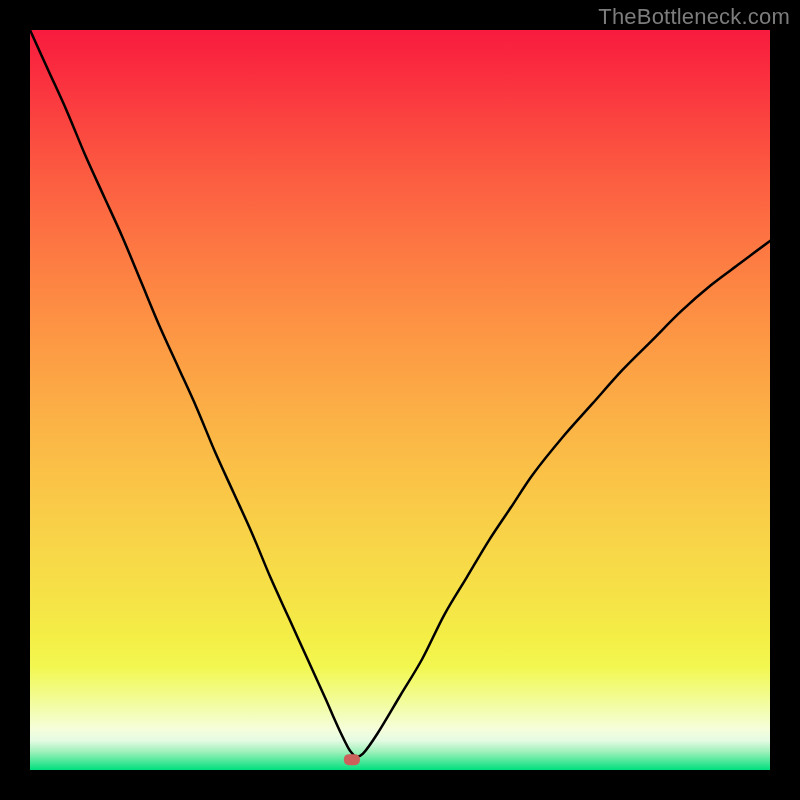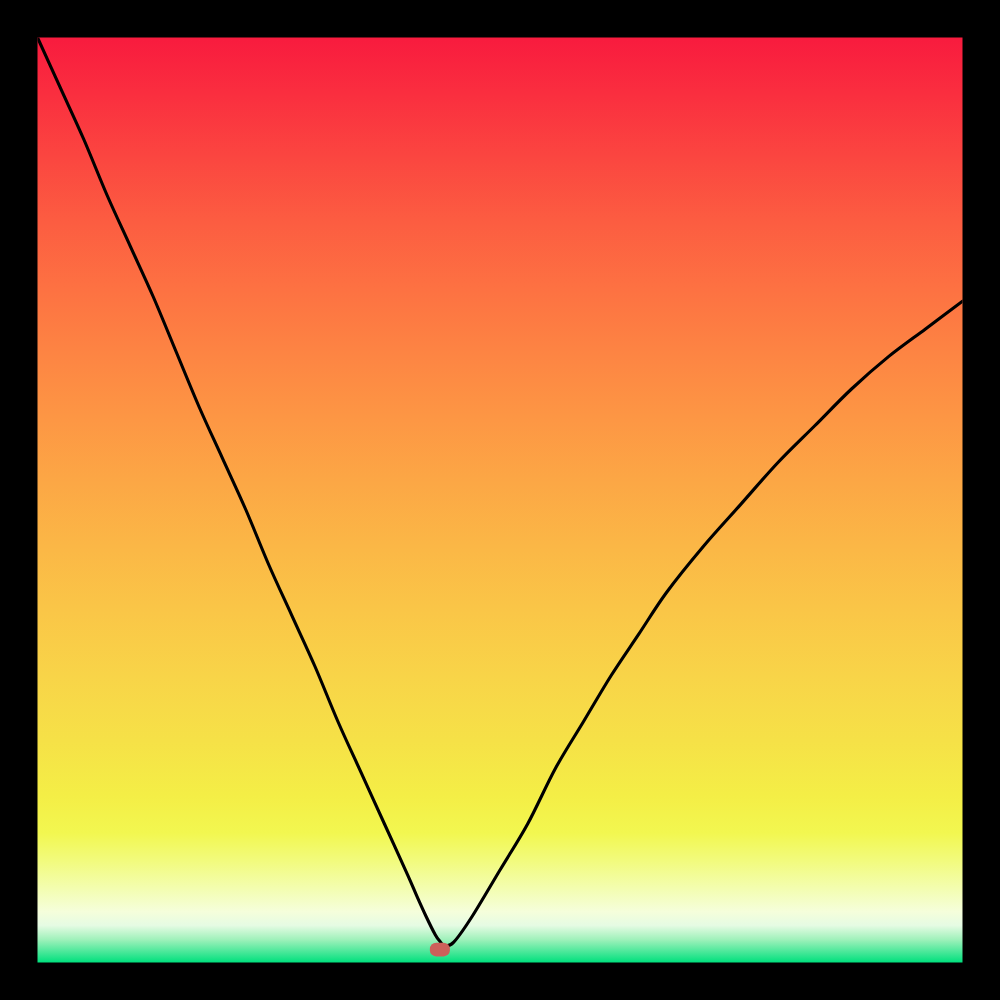--- a/index.html
+++ b/index.html
@@ -84,13 +84,14 @@
 
   <div class="plot-area">
     <div class="gradient"></div>
 
     <svg class="curve-svg" viewBox="0 0 740 740" preserveAspectRatio="none">
       <path id="curve-path" class="curve-path" d="M 0 0 C 2.96 6.512000000000008 12.58 27.676000000000048 18.5 40.700000000000045 C 24.42 53.724000000000046 31.08 67.78399999999998 37 81.39999999999998 C 42.92 95.01599999999998 49.58 112.18400000000007 55.5 125.80000000000007 C 61.42 139.41600000000008 68.08 153.476 74 166.5 C 79.92 179.524 86.58 193.58400000000006 92.5 207.20000000000005 C 98.42 220.81600000000003 105.08 237.39199999999997 111 251.59999999999997 C 116.92 265.80799999999994 123.58 282.384 129.5 296 C 135.42 309.616 142.08 323.676 148 336.7 C 153.92 349.724 160.58 363.78400000000005 166.5 377.40000000000003 C 172.42 391.016 179.07999999999998 408.184 185 421.8 C 190.92000000000002 435.416 197.58000000000004 449.476 203.50000000000003 462.5 C 209.42000000000002 475.524 216.08 489.584 222 503.2 C 227.92 516.816 234.58 533.984 240.5 547.6 C 246.42 561.216 253.08 575.276 259 588.3 C 264.92 601.324 271.58 615.976 277.5 629 C 283.42 642.024 291.856 660.4648000000001 296 669.7 C 300.144 678.9352 301.032 681.392 303.4 686.72 C 305.768 692.048 308.432 698.0272 310.8 703 C 313.168 707.9728 316.424 714.6031999999999 318.2 717.8 C 319.976 720.9968 320.71599999999995 721.5592 321.9 722.98 C 323.084 724.4008 323.824 726.5616 325.6 726.68 C 327.37600000000003 726.7983999999999 329.44800000000004 727.5088000000001 333 723.72 C 336.55199999999996 719.9312 341.87999999999994 712.2352 347.79999999999995 703 C 353.71999999999997 693.7648 362.89599999999996 677.84 370 666 C 377.10400000000004 654.16 385.09600000000006 642.024 392.20000000000005 629 C 399.30400000000003 615.976 407.29600000000005 597.624 414.40000000000003 584.6 C 421.504 571.576 429.496 559.44 436.59999999999997 547.6 C 443.70399999999995 535.76 451.696 521.8480000000001 458.8 510.6 C 465.904 499.35200000000003 473.896 487.956 481 477.3 C 488.104 466.644 494.91200000000003 455.248 503.20000000000005 444 C 511.48800000000006 432.752 523.328 418.248 532.8 407 C 542.2719999999999 395.752 552.928 384.356 562.4 373.7 C 571.872 363.044 582.528 350.464 592 340.4 C 601.472 330.33599999999996 612.128 320.272 621.6 310.8 C 631.072 301.32800000000003 641.7280000000001 290.08 651.2 281.2 C 660.672 272.32 671.3280000000001 262.996 680.8000000000001 255.29999999999995 C 690.272 247.60399999999996 700.928 240.20399999999995 710.4 233.09999999999997 C 719.872 225.99599999999998 735.264 214.45199999999997 740 210.89999999999998"></path>
       <rect id="marker-rect" class="marker" rx="5" ry="5" x="313.9" y="724.14" width="16" height="11" fill="#cc605a"></rect>
     </svg>
   </div>
 
+  <div class="watermark">TheBottleneck.com</div>
 </div>
 
 </body></html>

